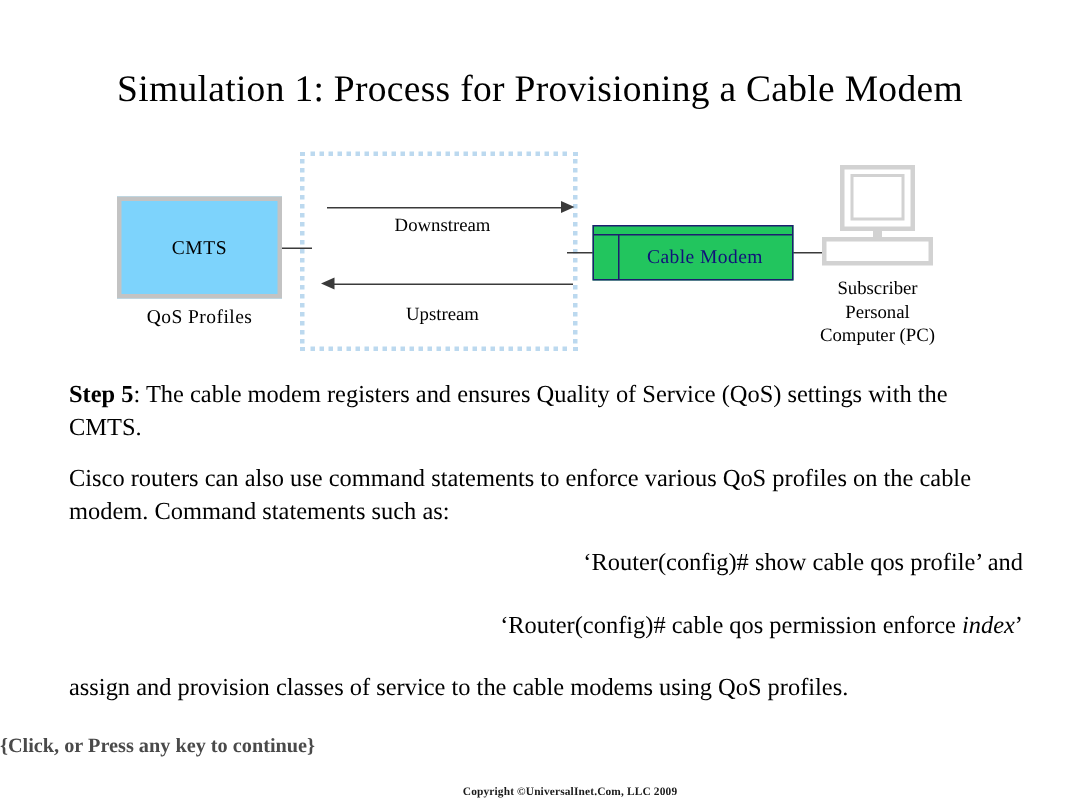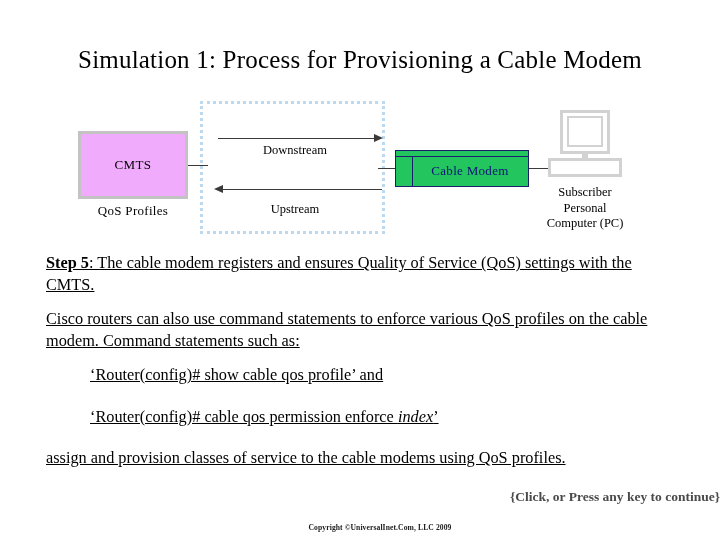--- a/index.html
+++ b/index.html
@@ -51,21 +51,21 @@
   }
 
   
   #cmts-box {
     position: absolute;
     left: 78px;
     top: 131px;
     width: 110px;
     height: 68px;
     border: 3px solid #c3c3c3;
-    background: #f0abfc;
+    background: #7dd3fc;
     box-sizing: border-box;
     text-decoration: underline;
   }
   #cmts-box-label {
     position: absolute;
     left: 0;
     top: 0;
     width: 100%;
     height: 100%;
     display: flex;
@@ -210,38 +210,38 @@
   }
 
   
   #body-copy {
     position: absolute;
     left: 46px;
     top: 252px;
     width: 636px;
     font-size: 16.3px;
     line-height: 21.5px;
-    text-decoration: underline;
   }
   #body-copy p { margin: 0 0 13px 0; }
   #body-copy p:last-child { margin-bottom: 16px; }
   .cmd-line {
     margin: 0 0 20px 0 !important;
     padding-left: 44px;
+    text-align: right;
   }
   .bold { font-weight: bold; }
   .ital { font-style: italic; }
 
   
   #continue-prompt {
     position: absolute;
     left: 0;
     top: 489px;
     width: 720px;
-    text-align: right;
+    text-align: left;
     font-size: 13.5px;
     font-weight: bold;
     color: #4a4a4a;
   }
   #copyright-line {
     position: absolute;
     left: 0;
     top: 523px;
     width: 720px;
     text-align: center;

